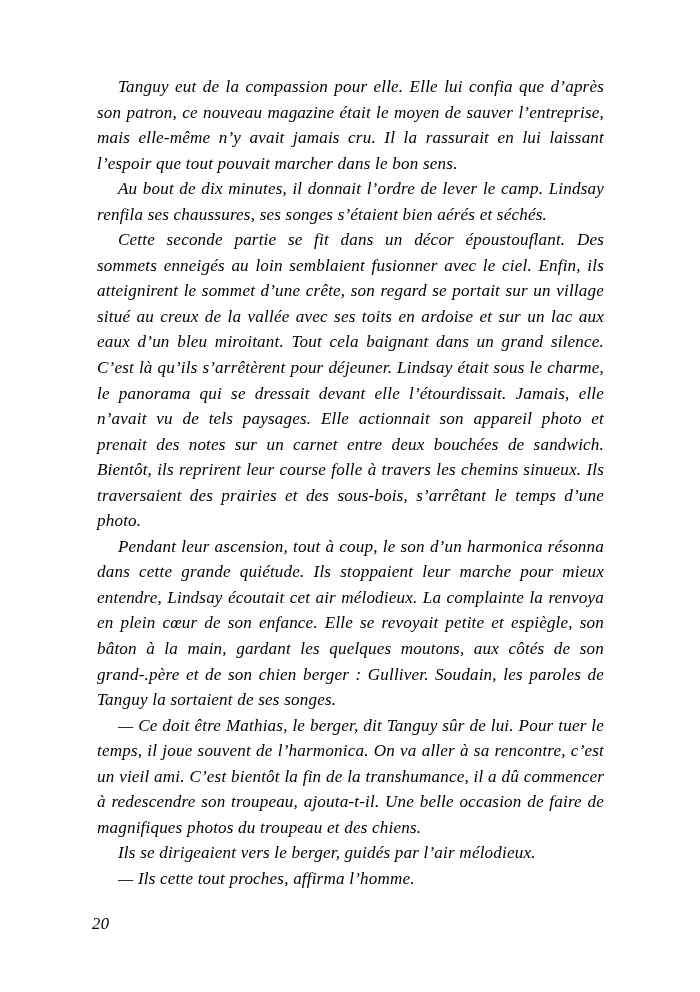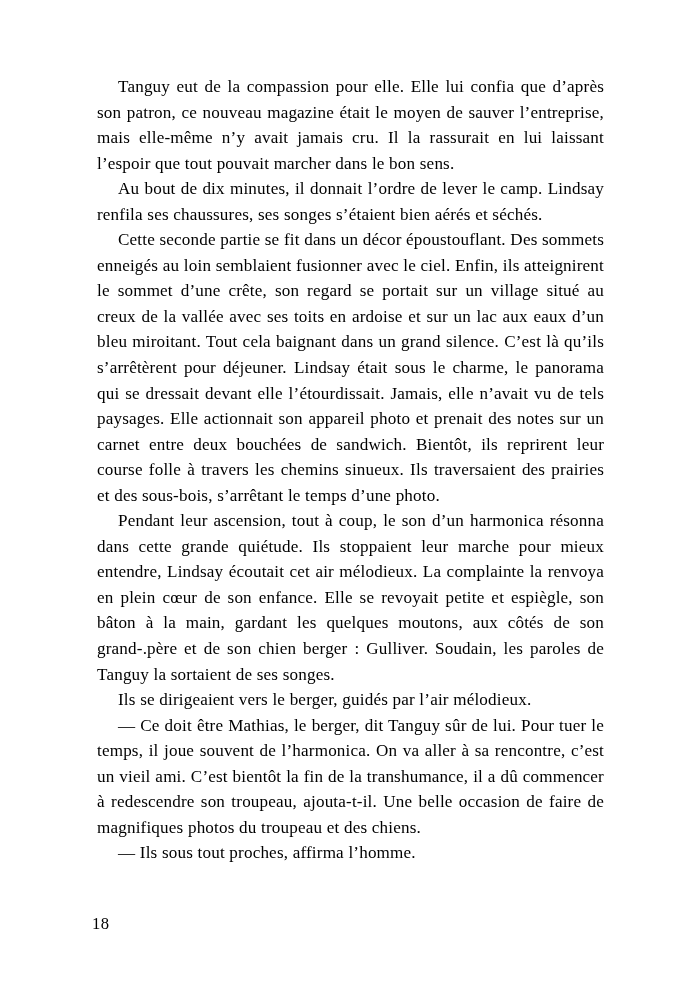--- a/index.html
+++ b/index.html
@@ -16,20 +16,21 @@
   }
 
   #page {
     position: relative;
     width: 700px;
     height: 992px;
     margin: 0 auto;
     background: #ffffff;
     overflow: hidden;
     box-sizing: border-box;
+    font-style: italic;
   }
 
   #text-block {
     position: absolute;
     left: 97px;
     top: 74px;
     width: 507px;
   }
 
   p.para {
@@ -74,24 +75,24 @@
   <div id="text-block">
 
     <p class="para">Tanguy eut de la compassion pour elle. Elle lui confia que d’après son patron, ce nouveau magazine était le moyen de sauver l’entreprise, mais elle-même n’y avait jamais cru. Il la rassurait en lui laissant l’espoir que tout pouvait marcher dans le bon sens.</p>
 
     <p class="para">Au bout de dix minutes, il donnait l’ordre de lever le camp. Lindsay renfila ses chaussures, ses songes s’étaient bien aérés et séchés.</p>
 
     <p class="para">Cette seconde partie se fit dans un décor époustouflant. Des sommets enneigés au loin semblaient fusionner avec le ciel. Enfin, ils atteignirent le sommet d’une crête, son regard se portait sur un village situé au creux de la vallée avec ses toits en ardoise et sur un lac aux eaux d’un bleu miroitant. Tout cela baignant dans un grand silence. C’est là qu’ils s’arrêtèrent pour déjeuner. Lindsay était sous le charme, le panorama qui se dressait devant elle l’étourdissait. Jamais, elle n’avait vu de tels paysages. Elle actionnait son appareil photo et prenait des notes sur un carnet entre deux bouchées de sandwich. Bientôt, ils reprirent leur course folle à travers les chemins sinueux. Ils traversaient des prairies et des sous-bois, s’arrêtant le temps d’une photo.</p>
 
     <p class="para">Pendant leur ascension, tout à coup, le son d’un harmonica résonna dans cette grande quiétude. Ils stoppaient leur marche pour mieux entendre, Lindsay écoutait cet air mélodieux. La complainte la renvoya en plein cœur de son enfance. Elle se revoyait petite et espiègle, son bâton à la main, gardant les quelques moutons, aux côtés de son grand-.père et de son chien berger : Gulliver. Soudain, les paroles de Tanguy la sortaient de ses songes.</p>
 
+    <p class="para dialogue">— Ce doit être Mathias, le berger, dit Tanguy sûr de lui. Pour tuer le temps, il joue souvent de l’harmonica. On va aller à sa rencontre, c’est un vieil ami. C’est bientôt la fin de la transhumance, il a dû commencer à redescendre son troupeau, ajouta-t-il. Une belle occasion de faire de magnifiques photos du troupeau et des chiens.</p>
+
     <p class="para short">Ils se dirigeaient vers le berger, guidés par l’air mélodieux.</p>
 
-    <p class="para dialogue">— Ce doit être Mathias, le berger, dit Tanguy sûr de lui. Pour tuer le temps, il joue souvent de l’harmonica. On va aller à sa rencontre, c’est un vieil ami. C’est bientôt la fin de la transhumance, il a dû commencer à redescendre son troupeau, ajouta-t-il. Une belle occasion de faire de magnifiques photos du troupeau et des chiens.</p>
-
-    <p class="para dialogue short">— Ils sous tout proches, affirma l’homme.</p>
+    <p class="para dialogue short">— Ils cette tout proches, affirma l’homme.</p>
 
 
   </div>
 
-  <div id="page-number">18</div>
+  <div id="page-number">20</div>
 
 </div>
 
 </body></html>

